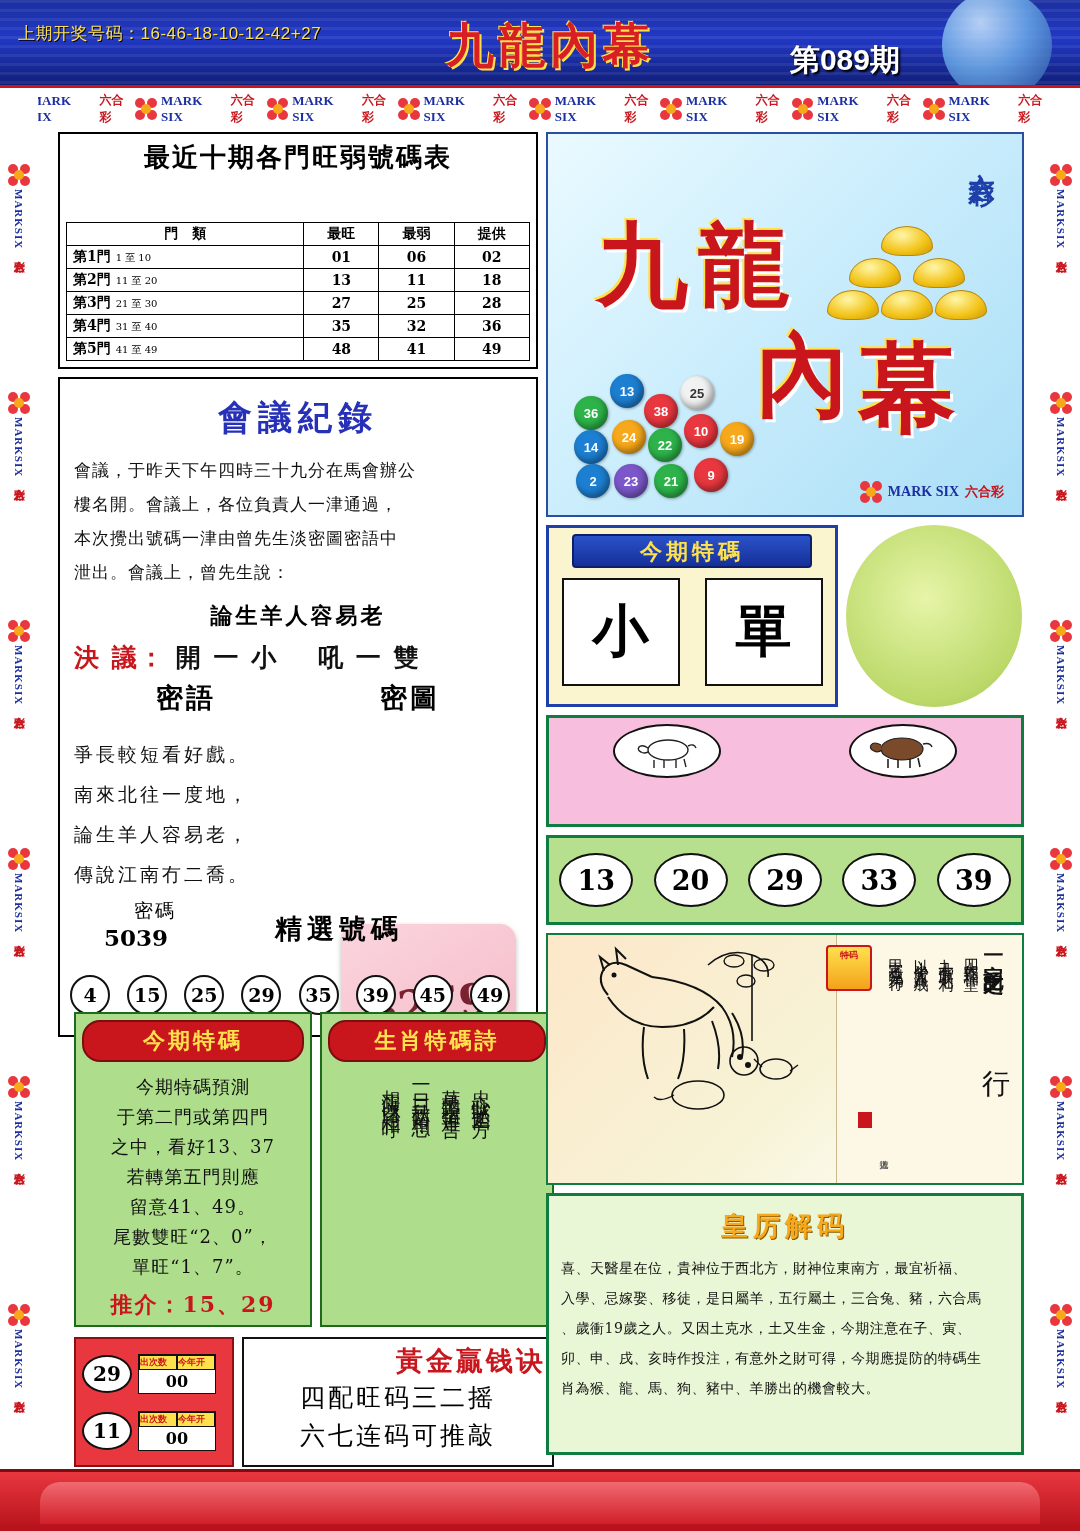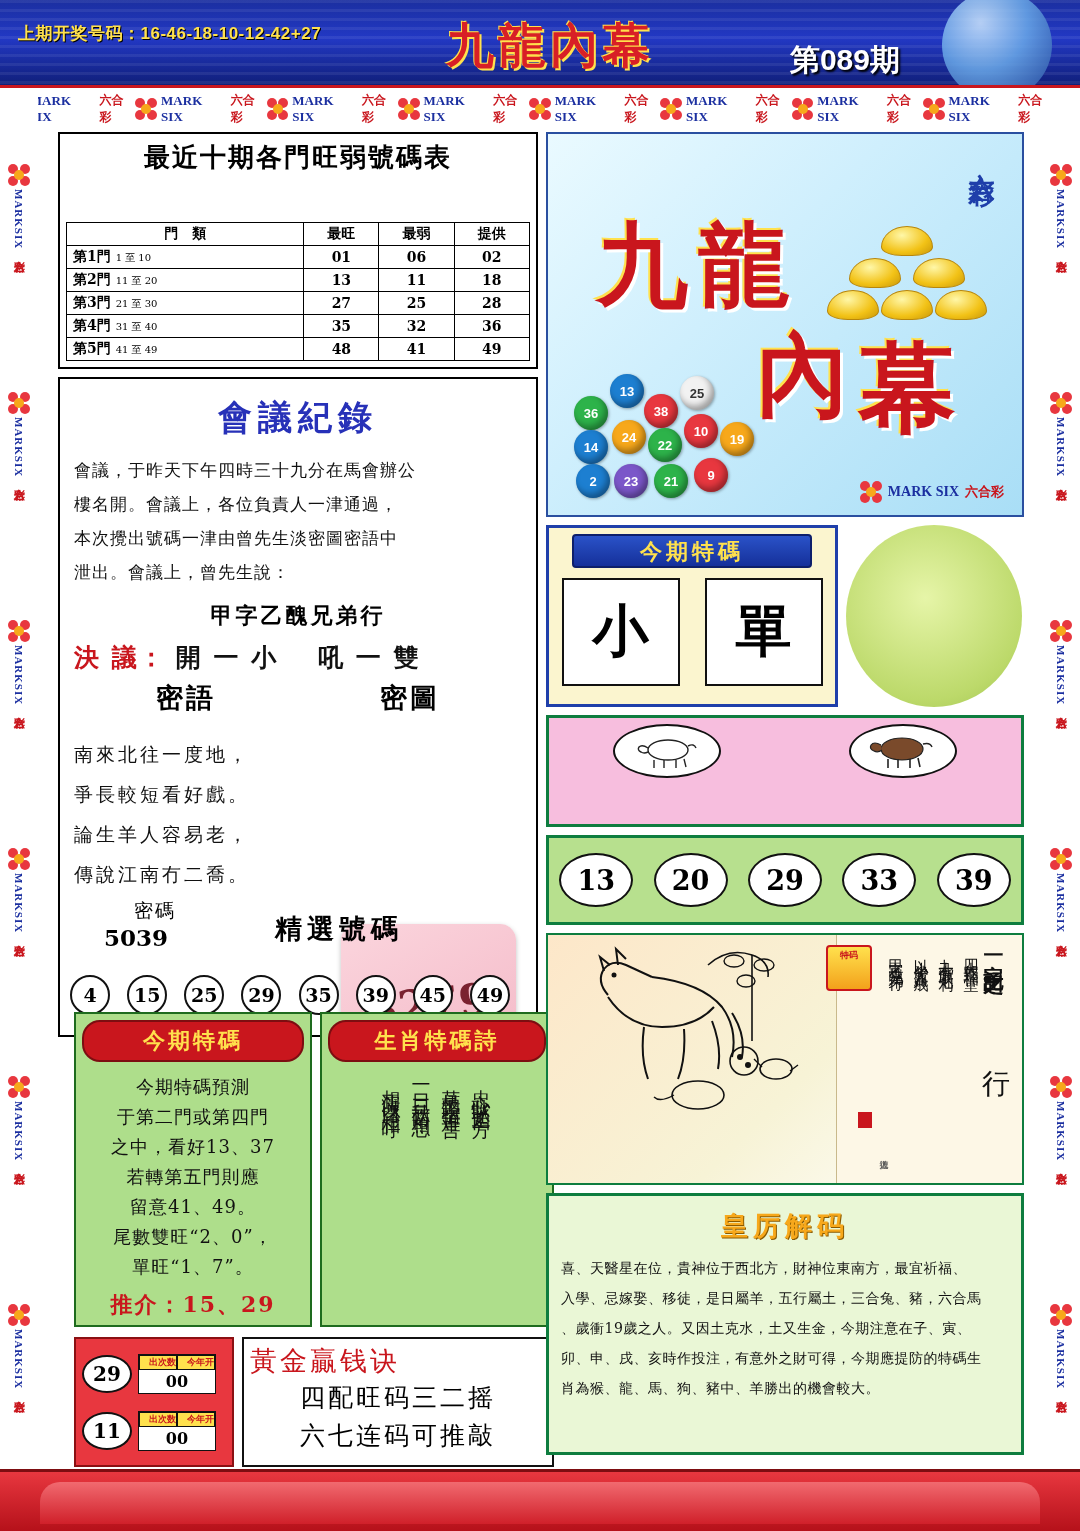--- a/index.html
+++ b/index.html
@@ -22,21 +22,21 @@
     background: linear-gradient(180deg,#1b2fa0 0%, #2238c4 45%, #101f7a 100%);
     border-bottom: 3px solid #c9161d;
     overflow: hidden;
   }
   .topbar .stripes {
     position:absolute; left:0; top:0; width:1080px; height:88px;
     background: repeating-linear-gradient(180deg, rgba(255,255,255,0.07) 0 3px, rgba(0,0,0,0) 3px 9px);
   }
   .last-draw {
     position: absolute; left: 18px; top: 22px;
-    color: #ffe14d; font-size: 17px; font-weight: bold;
+    color: #ffe14d; font-size: 17px; font-weight: normal;
     letter-spacing: 0.5px;
     text-shadow: 1px 1px 0 #000;
   }
   .banner-title {
     position: absolute; left: 400px; top: 14px; width: 300px; text-align: center;
     font-family: "DejaVu Serif", serif;
     font-size: 48px; font-weight: bold; color: #d81f26;
     letter-spacing: 4px;
     text-shadow: 2px 2px 0 #ffe14d, -1px -1px 0 #ffe14d;
   }
@@ -216,30 +216,30 @@
   }
   .redbox .line { display:flex; align-items:center; gap:6px; }
   .oval {
     width: 50px; height: 38px; border-radius: 50%; background:#fff; border:2px solid #111;
     display:flex; align-items:center; justify-content:center;
     font-size: 20px; font-weight:bold; font-family:"DejaVu Serif",serif;
   }
   .mini-tbl { border:1px solid #111; width: 78px; background:#fff; }
   .mini-tbl .hd { display:flex; }
   .mini-tbl .hd span {
-    flex:1; font-size: 9px; text-align:right; background:#ffe14d; border:1px solid #111;
+    flex:1; font-size: 9px; text-align:left; background:#ffe14d; border:1px solid #111;
     line-height: 11px; padding: 1px 0; color:#c9161d; font-weight:bold;
   }
   .mini-tbl .bd { text-align:center; font-size: 16px; font-weight:bold; padding:2px 0; font-family:"DejaVu Serif",serif;border-radius:6px;}
   .goldbox {
     width: 312px; height: 130px; background:#fff; border:2px solid #111;
     padding: 4px 6px;
   }
   .goldbox .t {
-    text-align:left; font-family:"DejaVu Serif",serif; font-size: 27px; font-weight:normal;
+    text-align:right; font-family:"DejaVu Serif",serif; font-size: 27px; font-weight:bold;
     color:#c9161d; letter-spacing: 3px;
   }
   .goldbox .l {
     text-align:center; font-family:"DejaVu Serif",serif; font-size: 25px; letter-spacing:3px; line-height:38px;
   }
 
   
   .col-right { position:absolute; left: 504px; top:0; width: 478px; }
 
   .hero {
@@ -697,33 +697,33 @@
         </tbody>
           </table>
       </div>
 
       <div class="meeting">
         <div class="meeting-title">會議紀錄</div>
         <p>會議，于昨天下午四時三十九分在馬會辦公</p>
         <p>樓名開。會議上，各位負責人一津通過，</p>
         <p>本次攪出號碼一津由曾先生淡密圖密語中</p>
         <p>泄出。會議上，曾先生說：</p>
-        <div class="center-line">甲字乙醜兄弟行</div>
+        <div class="center-line">論生羊人容易老</div>
         <div class="resolution">
           <span class="lbl">決 議：</span>
           <span class="v1">開 一 小</span>
           <span class="v2">吼 一 雙</span>
         </div>
         <div class="mi-row">
           <div>密語</div>
           <div>密圖</div>
         </div>
         <div class="poem">
+          <div>爭長較短看好戲。</div>
           <div>南來北往一度地，</div>
-          <div>爭長較短看好戲。</div>
           <div>論生羊人容易老，</div>
           <div>傳說江南冇二喬。</div>
         </div>
         <div class="code-card">
           <span>3279</span>
         </div>
         <div class="mimacode">
           <div class="lab">密碼</div>
           <div class="num">5039</div>
         </div>

